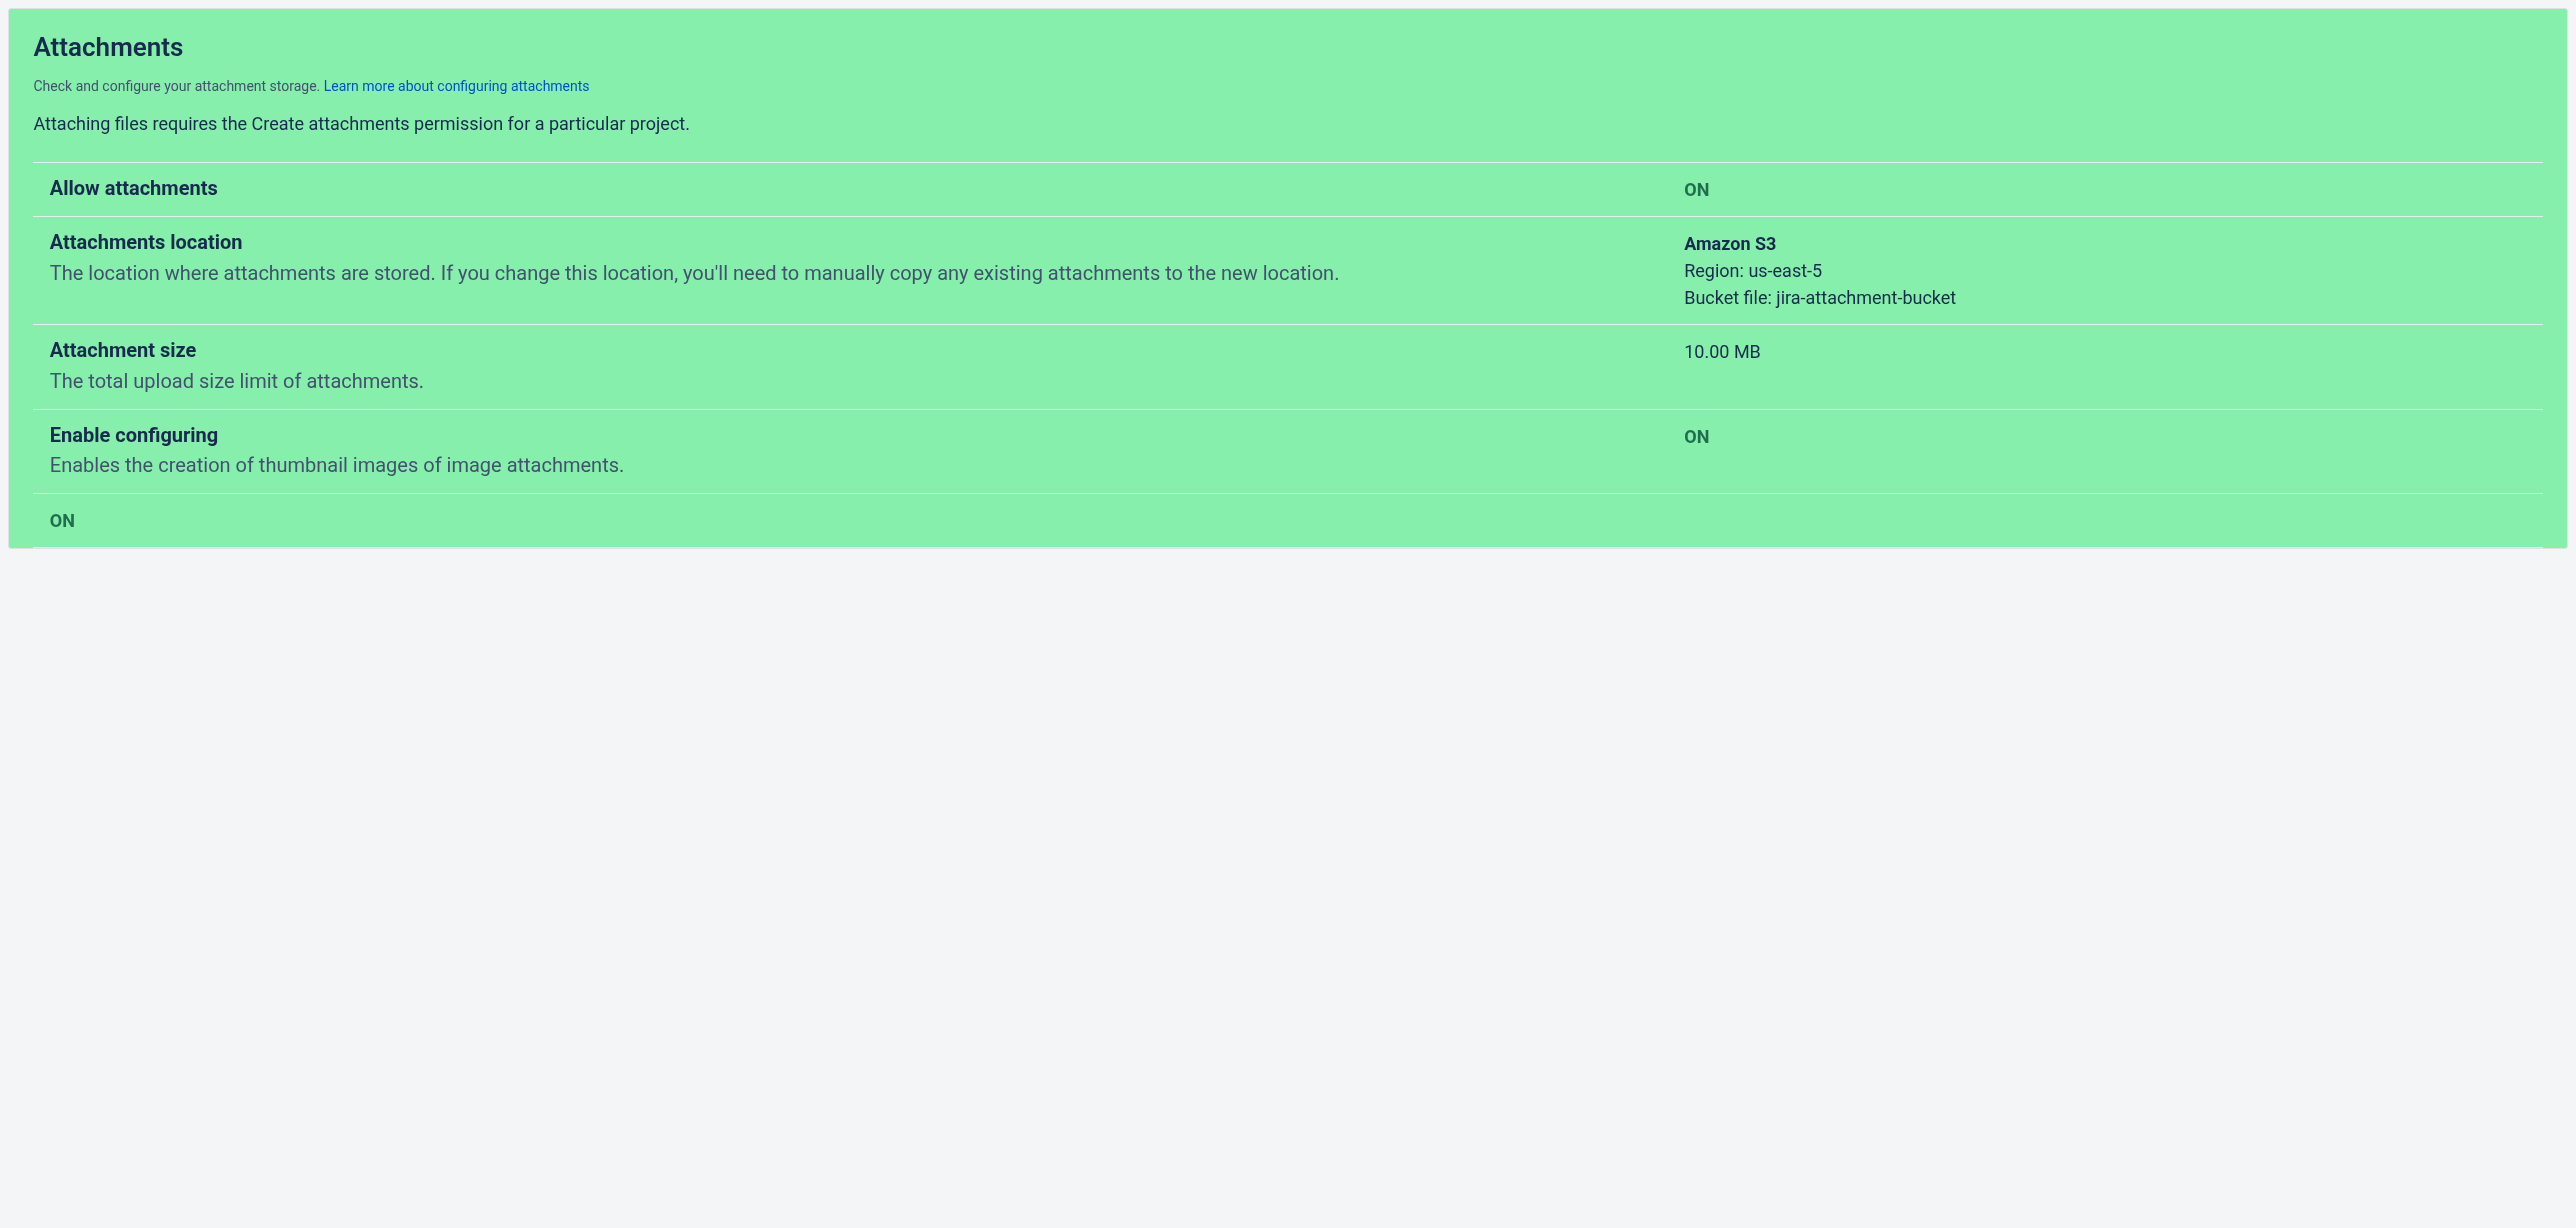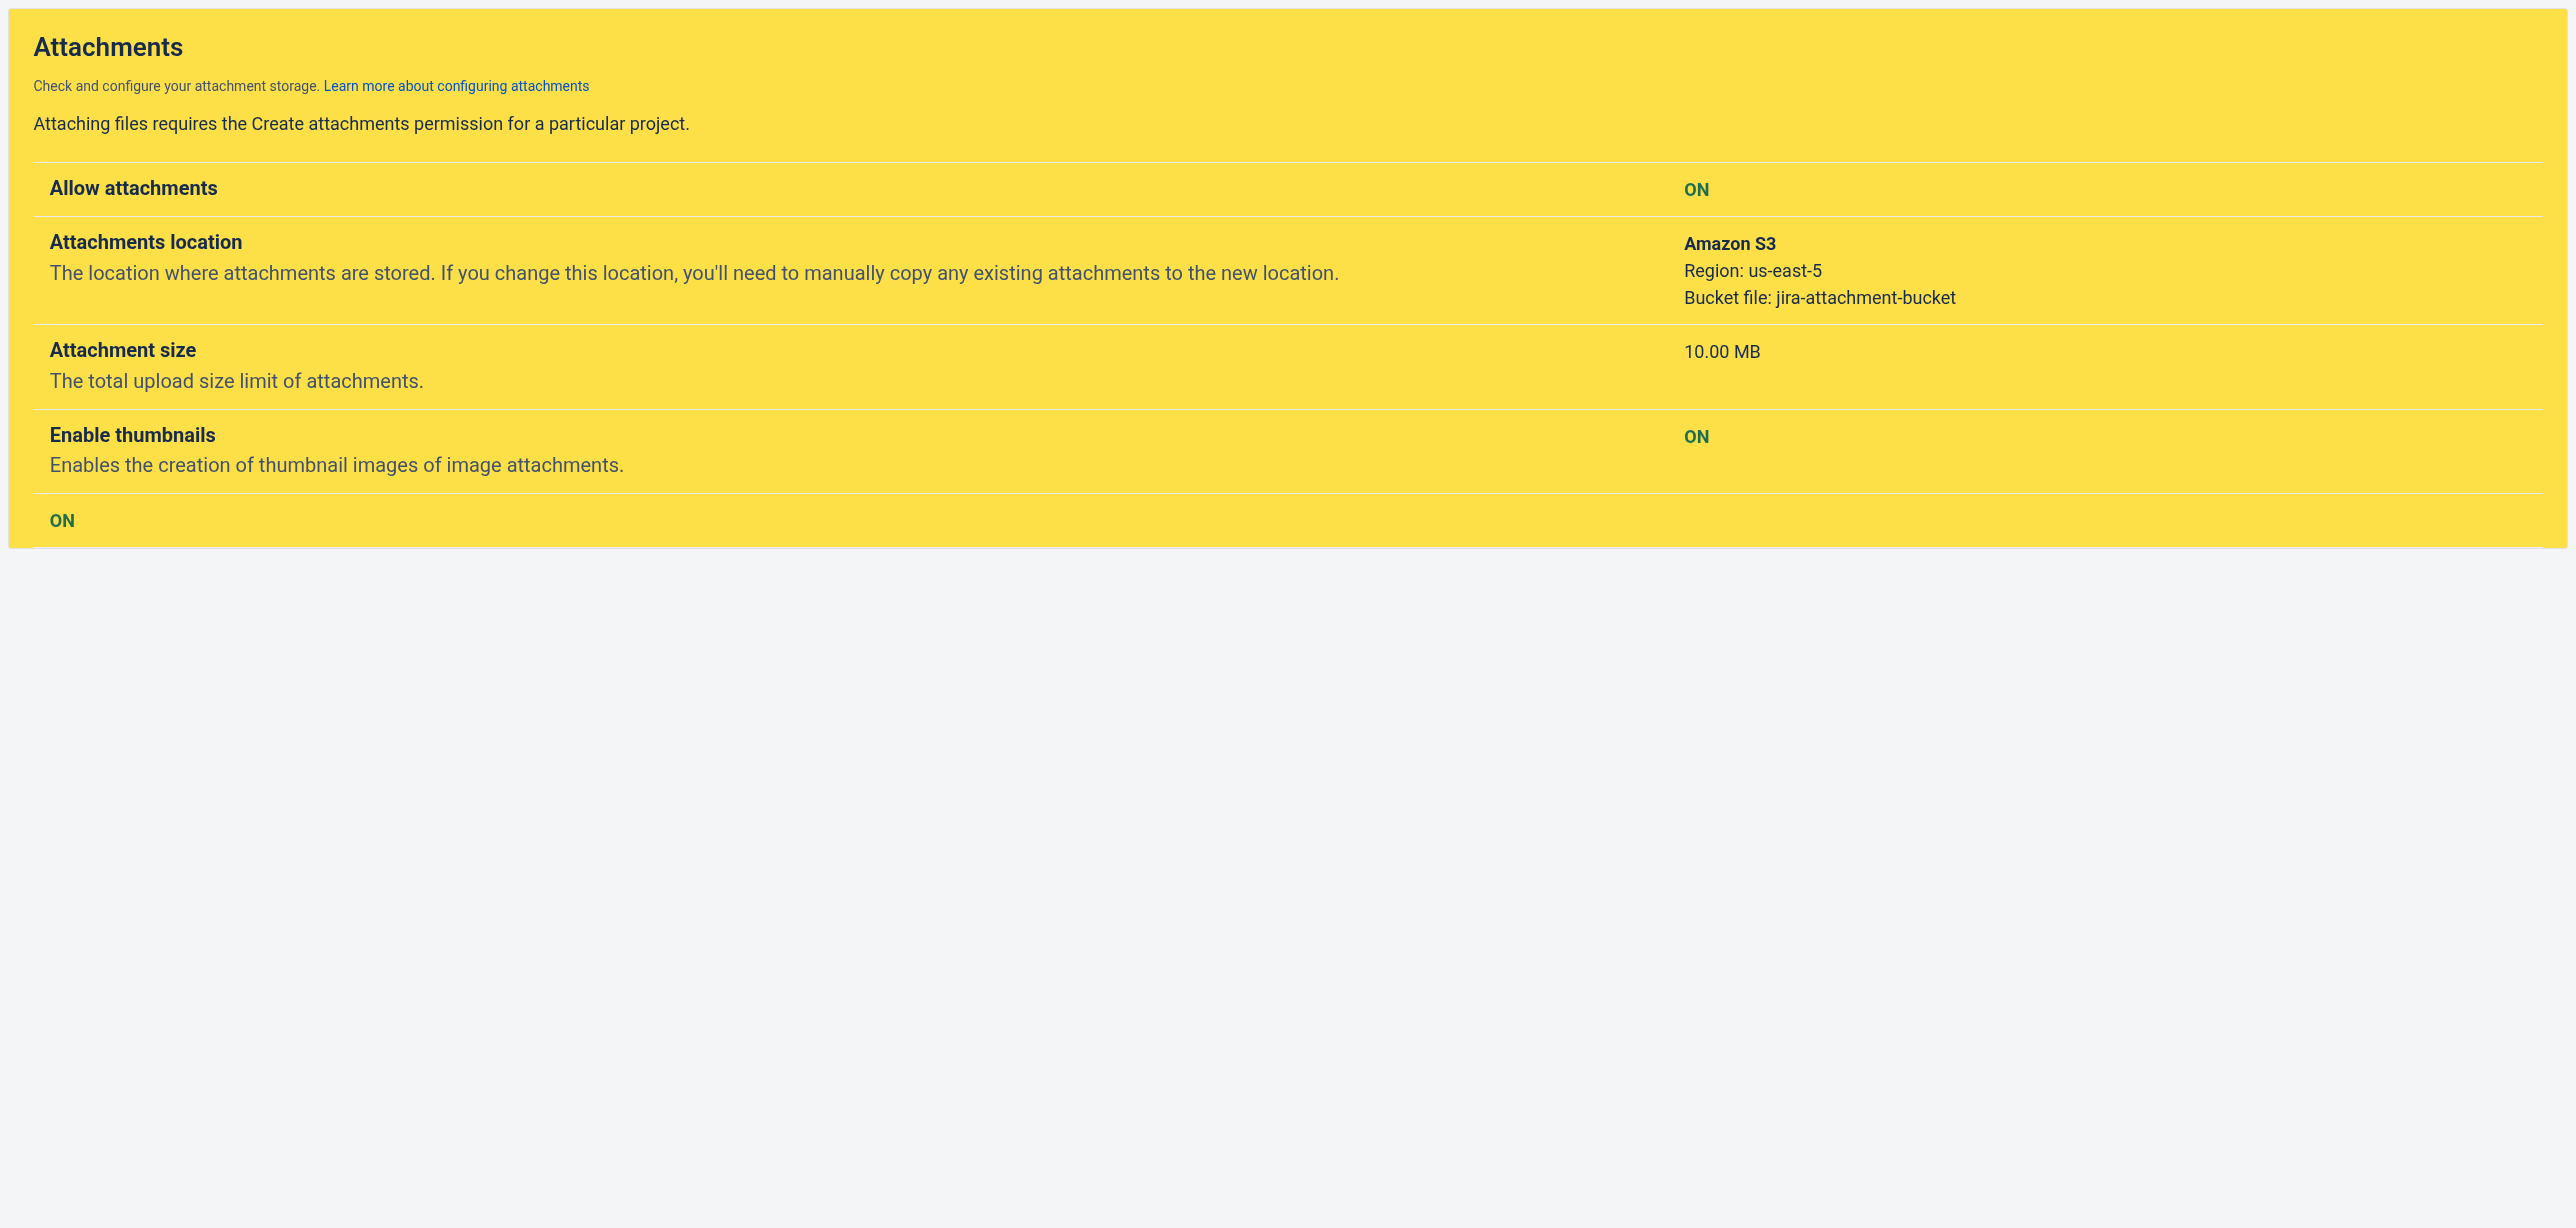--- a/index.html
+++ b/index.html
@@ -6,21 +6,21 @@
     box-sizing: border-box;
     margin: 0;
     padding: 0;
   }
   body {
     font-family: -apple-system, BlinkMacSystemFont, "Segoe UI", Roboto, "Helvetica Neue", Arial, sans-serif;
     background: #f4f5f7;
     padding: 8.1px;
   }
   .panel {
-    background: #fde047;
+    background: #86efac;
     border: 0.8px solid #dfe1e6;
     border-radius: 3.3px;
     padding: 23px 24.4px 0 24.4px;
     width: 100%;
     max-width: 2576px;
   }
   .panel-title {
     font-size: 26px;
     font-weight: 600;
     color: #172b4d;
@@ -128,21 +128,21 @@
         <div class="setting-name">Attachment size</div>
         <div class="setting-desc">The total upload size limit of attachments.</div>
       </div>
       <div class="setting-right">
         <span>10.00 MB</span>
       </div>
     </div>
 
     <div class="setting-row">
       <div class="setting-left">
-        <div class="setting-name">Enable thumbnails</div>
+        <div class="setting-name">Enable configuring</div>
         <div class="setting-desc">Enables the creation of thumbnail images of image attachments.</div>
       </div>
       <div class="setting-right">
         <span class="status-on">ON</span>
       </div>
     </div>
 
     <div class="setting-row">
       <div class="setting-right">
         <span class="status-on">ON</span>

